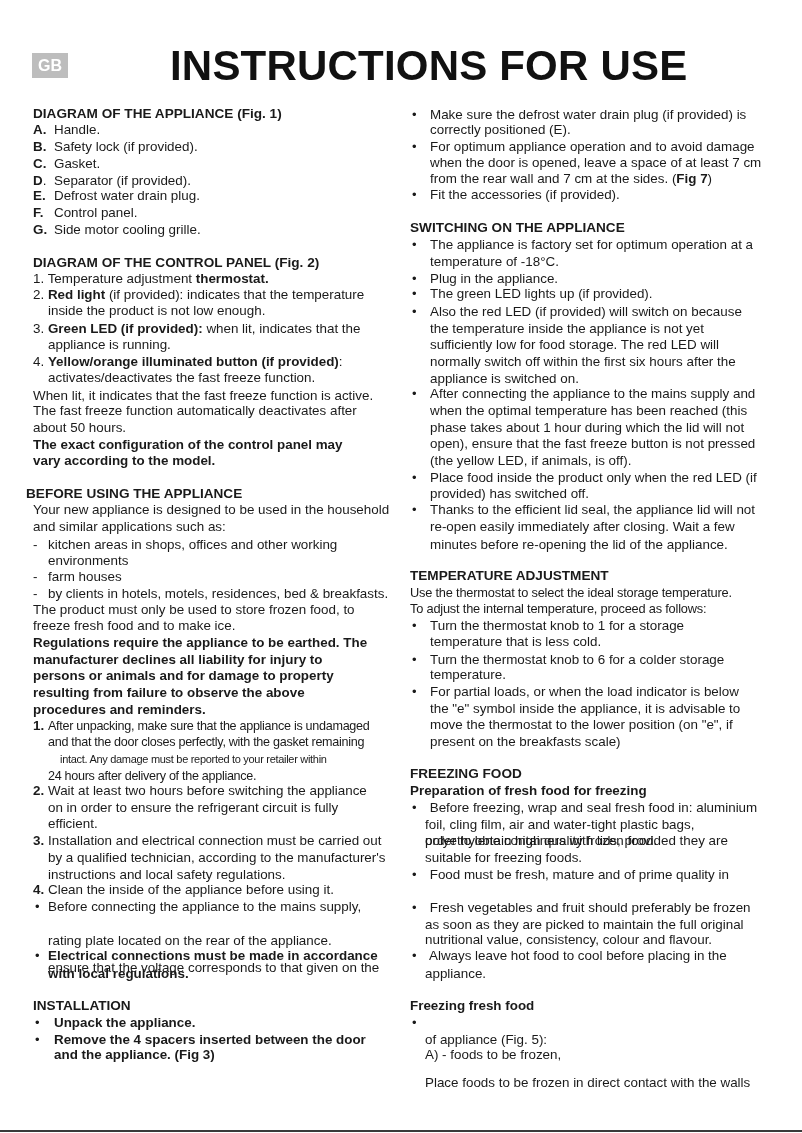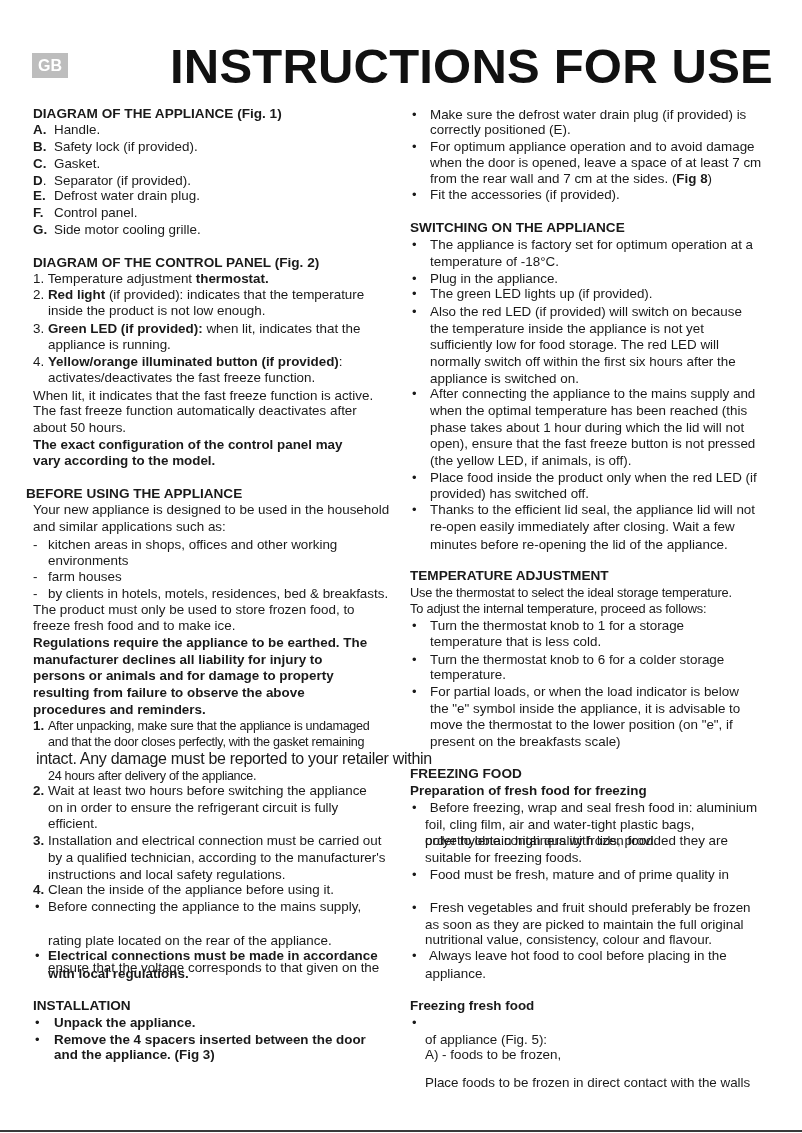--- a/index.html
+++ b/index.html
@@ -1,20 +1,20 @@
 <!DOCTYPE html>
 <html><head>
 <meta charset="utf-8">
 <style>
   html, body { margin:0; padding:0; background:#ffffff; }
   body { width:802px; height:1133px; position:relative; overflow:hidden;
          font-family:"Liberation Sans", sans-serif; color:#1a1a1a; }
   .gb { position:absolute; left:32px; top:53px; width:36px; height:25px; background:#bdbdbd;
         color:#fff; font-weight:bold; font-size:16px; line-height:25px; text-align:center; letter-spacing:0; }
-  .title { position:absolute; left:170px; top:42px; width:470px; font-weight:bold; font-size:49px;
+  .title { position:absolute; left:170px; top:42px; width:470px; font-weight:bold; font-size:42px;
            line-height:48px; letter-spacing:0.2px; color:#111; white-space:nowrap; }
   .ln { position:absolute; font-size:13.4px; line-height:16px; white-space:nowrap; }
   .h { font-weight:bold; font-size:13.6px; }
   .b { font-weight:bold; }
   .bul { position:absolute; font-size:13px; line-height:16px; }
   .bottom-rule { position:absolute; left:0; top:1130px; width:802px; height:2px; background:#3a3a3a; }
 </style>
 </head>
 <body>
 
@@ -71,21 +71,21 @@
       <div class="ln b" style="left:33px;top:635px">Regulations require the appliance to be earthed. The</div>
       <div class="ln b" style="left:33px;top:652px">manufacturer declines all liability for injury to</div>
       <div class="ln b" style="left:33px;top:668px">persons or animals and for damage to property</div>
       <div class="ln b" style="left:33px;top:685px">resulting from failure to observe the above</div>
       <div class="ln b" style="left:33px;top:702px">procedures and reminders.</div>
 
       <div style="font-size:12.6px">
         <div class="ln b" style="left:33px;top:718px">1.</div>
         <div class="ln" style="left:48px;top:718px;font-size:12.6px;letter-spacing:-0.3px">After unpacking, make sure that the appliance is undamaged</div>
         <div class="ln" style="left:48px;top:734px;font-size:12.6px;letter-spacing:-0.3px">and that the door closes perfectly, with the gasket remaining</div>
-        <div class="ln" style="left:36px;top:751px;font-size:16px;letter-spacing:-0.3px">intact. Any damage must be reported to your retailer within</div>
+        <div class="ln" style="left:60px;top:751px;font-size:11px;letter-spacing:-0.3px">intact. Any damage must be reported to your retailer within</div>
         <div class="ln" style="left:48px;top:768px;font-size:12.6px;letter-spacing:-0.3px">24 hours after delivery of the appliance.</div>
 
         <div class="ln b" style="left:33px;top:783px">2.</div>
         <div class="ln" style="left:48px;top:783px">Wait at least two hours before switching the appliance</div>
         <div class="ln" style="left:48px;top:800px">on in order to ensure the refrigerant circuit is fully</div>
         <div class="ln" style="left:48px;top:816px">efficient.</div>
 
         <div class="ln b" style="left:33px;top:833px">3.</div>
         <div class="ln" style="left:48px;top:833px">Installation and electrical connection must be carried out</div>
         <div class="ln" style="left:48px;top:850px">by a qualified technician, according to the manufacturer's</div>
@@ -115,21 +115,21 @@
   </div>
 
   <div>
     <div>
       <div class="bul" style="left:412px;top:107px">•</div>
       <div class="ln" style="left:430px;top:107px">Make sure the defrost water drain plug (if provided) is</div>
       <div class="ln" style="left:430px;top:122px">correctly positioned (E).</div>
       <div class="bul" style="left:412px;top:139px">•</div>
       <div class="ln" style="left:430px;top:139px">For optimum appliance operation and to avoid damage</div>
       <div class="ln" style="left:430px;top:155px">when the door is opened, leave a space of at least 7 cm</div>
-      <div class="ln" style="left:430px;top:171px"><span>from the rear wall and 7 cm at the sides.  (</span><span class="b">Fig 8</span><span>)</span></div>
+      <div class="ln" style="left:430px;top:171px"><span>from the rear wall and 7 cm at the sides.  (</span><span class="b">Fig 7</span><span>)</span></div>
       <div class="bul" style="left:412px;top:187px">•</div>
       <div class="ln" style="left:430px;top:187px">Fit the accessories (if provided).</div>
     </div>
 
     <div>
       <div class="ln h" style="left:410px;top:220px">SWITCHING ON THE APPLIANCE</div>
       <div class="bul" style="left:412px;top:237px">•</div>
       <div class="ln" style="left:430px;top:237px">The appliance is factory set for optimum operation at a</div>
       <div class="ln" style="left:430px;top:254px">temperature of -18°C.</div>
       <div class="bul" style="left:412px;top:271px">•</div>

